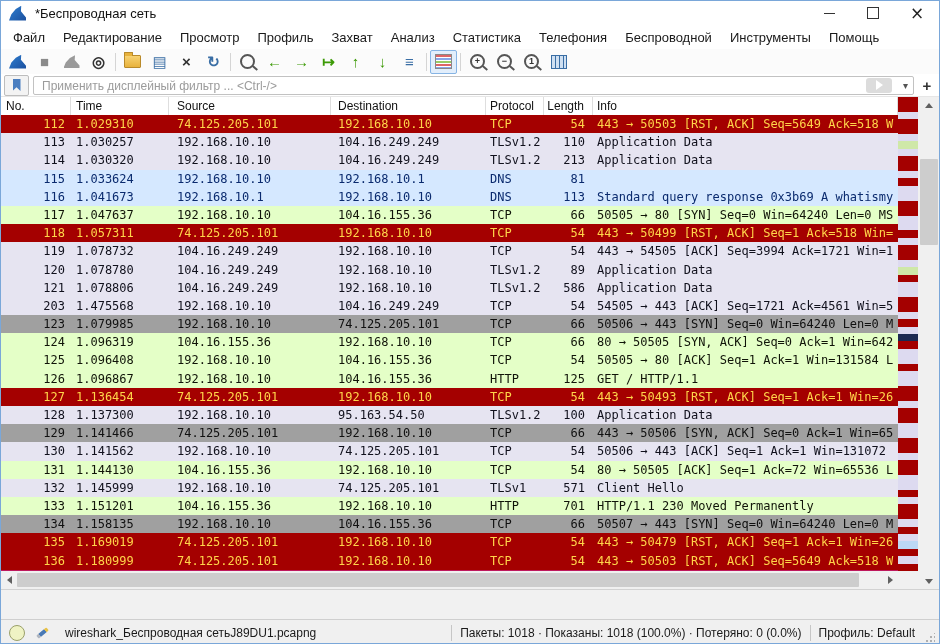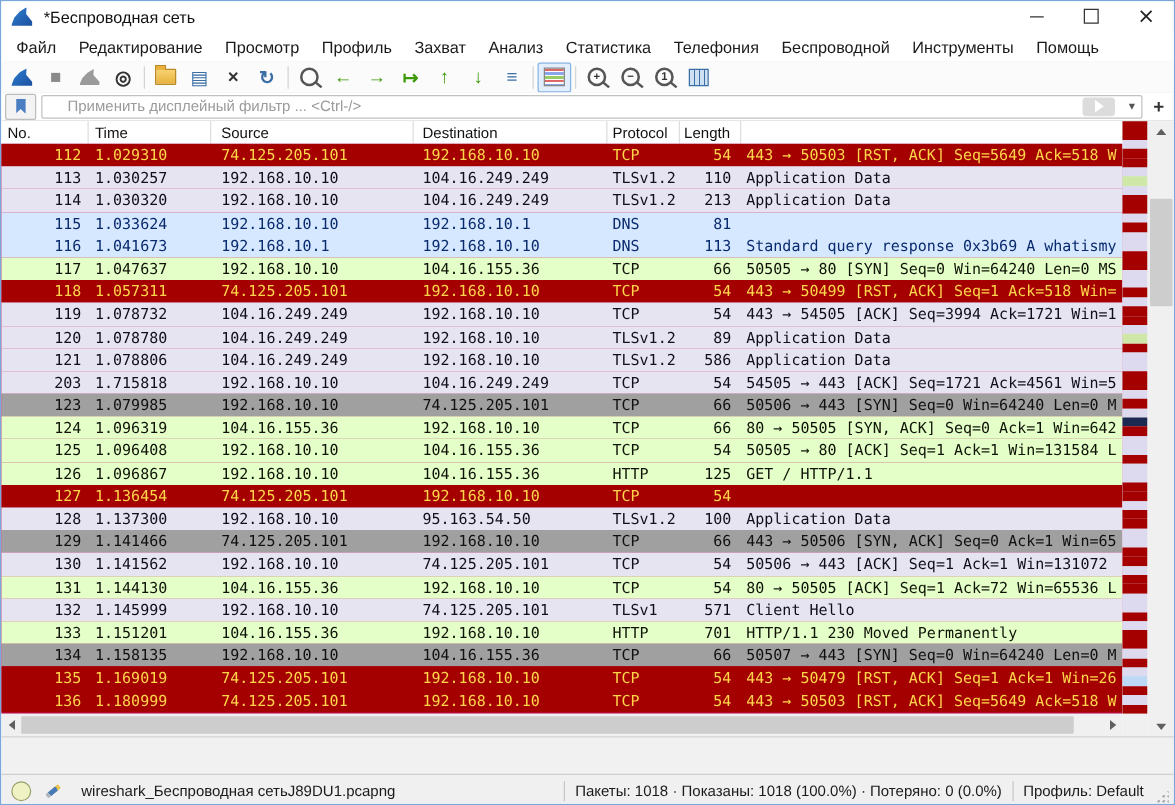--- a/index.html
+++ b/index.html
@@ -47,21 +47,21 @@
   .tb-icon.active{background:#e2eefb;border:1px solid #86b4e4;}
   .i-columns{width:14px;height:12px;border:1px solid #3a6ea5;background:
       repeating-linear-gradient(90deg,#cfe0f2 0 3px,#3a6ea5 3px 4px);}
 
   
   .filterbar{position:absolute;left:0;top:73px;width:100%;height:23px;background:#fff;display:flex;align-items:center;padding:0 3px;box-sizing:border-box;gap:4px;border-bottom:1px solid #e6e6e6;}
   .bmk-btn{width:23px;height:19px;border:1px solid #bdbdbd;border-radius:2px;background:#f3f3f3;display:flex;align-items:center;justify-content:center;}
   .bmk{width:8px;height:12px;background:#4a7ec0;clip-path:polygon(0 0,100% 0,100% 100%,50% 68%,0 100%);}
   .filter-wrap{position:relative;flex:1;height:19px;}
   .filter-input{width:100%;height:100%;box-sizing:border-box;border:1px solid #c2c2c2;border-radius:2px;
-      font-family:"Liberation Sans",sans-serif;font-size:12px;padding:0 56px 0 20px;color:#333;outline:none;}
+      font-family:"Liberation Sans",sans-serif;font-size:12px;padding:0 56px 0 8px;color:#333;outline:none;}
   .filter-input::placeholder{color:#9b9b9b;}
   .apply-btn{position:absolute;right:22px;top:2px;width:26px;height:15px;background:#dcdcdc;border-radius:3px;display:flex;align-items:center;justify-content:center;}
   .apply-arrow{width:0;height:0;border-left:7px solid #fff;border-top:5px solid transparent;border-bottom:5px solid transparent;}
   .caret{position:absolute;right:6px;top:1px;font-size:10px;color:#555;line-height:17px;}
   .plus-btn{width:18px;height:19px;display:flex;align-items:center;justify-content:center;font-size:15px;color:#333;font-weight:bold;}
 
   
   .pheader{position:absolute;left:0;top:96px;width:897px;height:18px;background:#fff;display:flex;
       border-bottom:1px solid #c9c9c9;font-size:12px;color:#111;}
   .pheader span{border-right:1px solid #dedede;box-sizing:border-box;white-space:nowrap;overflow:hidden;line-height:18px;}
@@ -246,20 +246,21 @@
     <span class="plus-btn">+</span>
   </div>
 
   <div class="pheader">
       <span class="c0">No.</span>
       <span class="c1">Time</span>
       <span class="c2">Source</span>
       <span class="c3">Destination</span>
       <span class="c4">Protocol</span>
       <span class="c5">Length</span>
+      <span class="c6">Info</span>
     </div>
   <div class="plist">
       <div class="prow row-r">
         <span class="c0">112</span>
         <span class="c1">1.029310</span>
         <span class="c2">74.125.205.101</span>
         <span class="c3">192.168.10.10</span>
         <span class="c4">TCP</span>
         <span class="c5">54</span>
         <span class="c6">443 → 50503 [RST, ACK] Seq=5649 Ack=518 W</span>
@@ -339,21 +340,21 @@
         <span class="c0">121</span>
         <span class="c1">1.078806</span>
         <span class="c2">104.16.249.249</span>
         <span class="c3">192.168.10.10</span>
         <span class="c4">TLSv1.2</span>
         <span class="c5">586</span>
         <span class="c6">Application Data</span>
       </div>
       <div class="prow row-t">
         <span class="c0">203</span>
-        <span class="c1">1.715818</span>
+        <span class="c1">1.475568</span>
         <span class="c2">192.168.10.10</span>
         <span class="c3">104.16.249.249</span>
         <span class="c4">TCP</span>
         <span class="c5">54</span>
         <span class="c6">54505 → 443 [ACK] Seq=1721 Ack=4561 Win=5</span>
       </div>
       <div class="prow row-y">
         <span class="c0">123</span>
         <span class="c1">1.079985</span>
         <span class="c2">192.168.10.10</span>
@@ -389,20 +390,21 @@
         <span class="c5">125</span>
         <span class="c6">GET / HTTP/1.1</span>
       </div>
       <div class="prow row-r">
         <span class="c0">127</span>
         <span class="c1">1.136454</span>
         <span class="c2">74.125.205.101</span>
         <span class="c3">192.168.10.10</span>
         <span class="c4">TCP</span>
         <span class="c5">54</span>
+        <span class="c6">443 → 50493 [RST, ACK] Seq=1 Ack=1 Win=26</span>
       </div>
       <div class="prow row-t">
         <span class="c0">128</span>
         <span class="c1">1.137300</span>
         <span class="c2">192.168.10.10</span>
         <span class="c3">95.163.54.50</span>
         <span class="c4">TLSv1.2</span>
         <span class="c5">100</span>
         <span class="c6">Application Data</span>
       </div>

